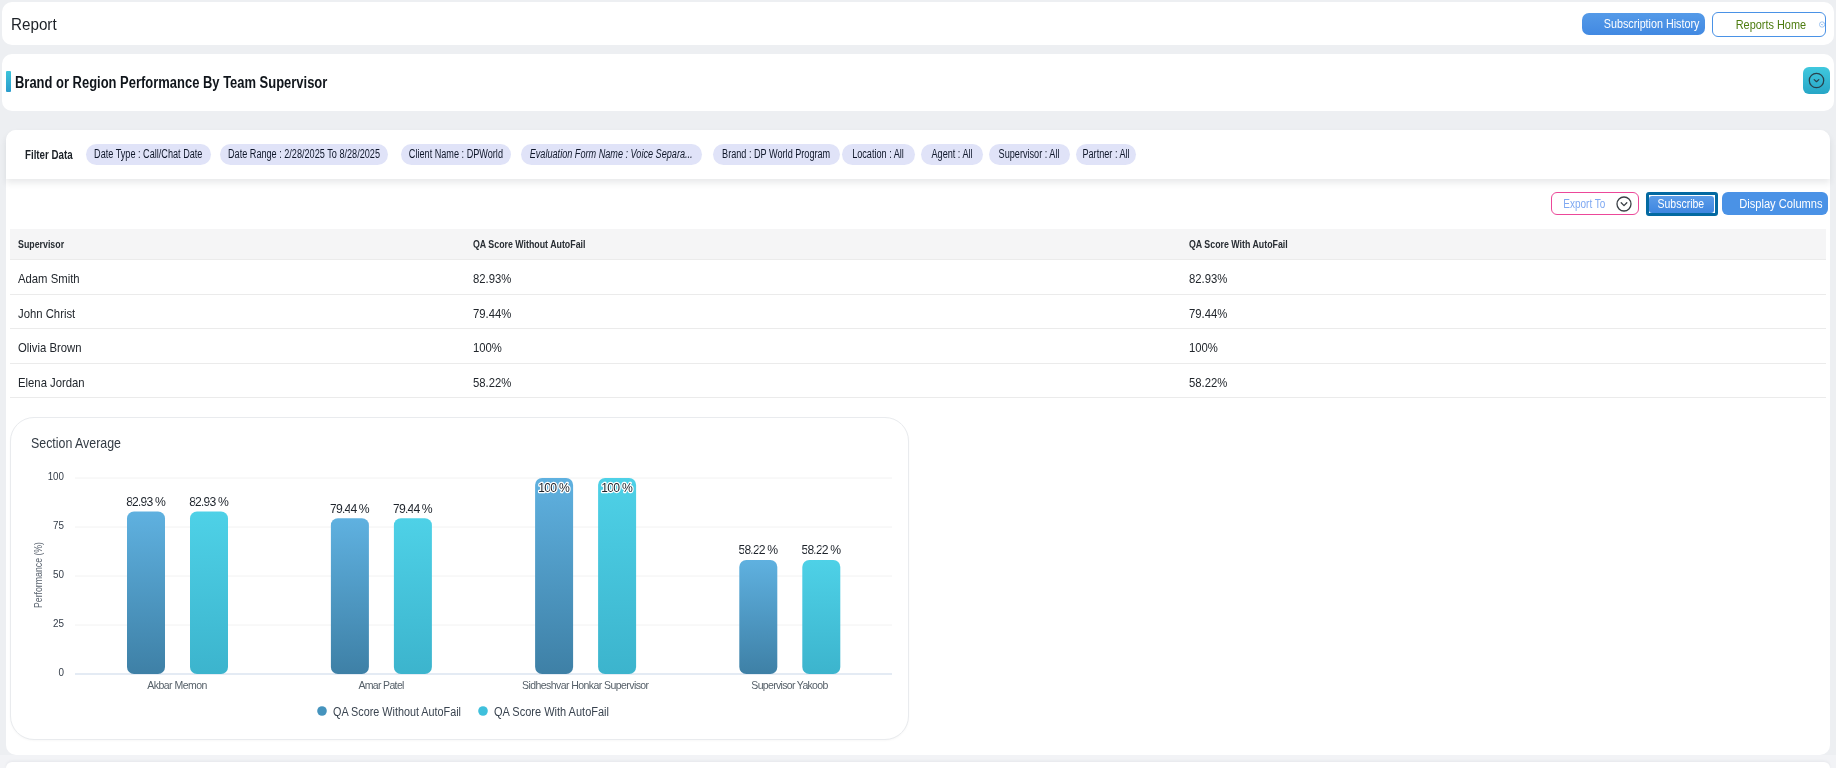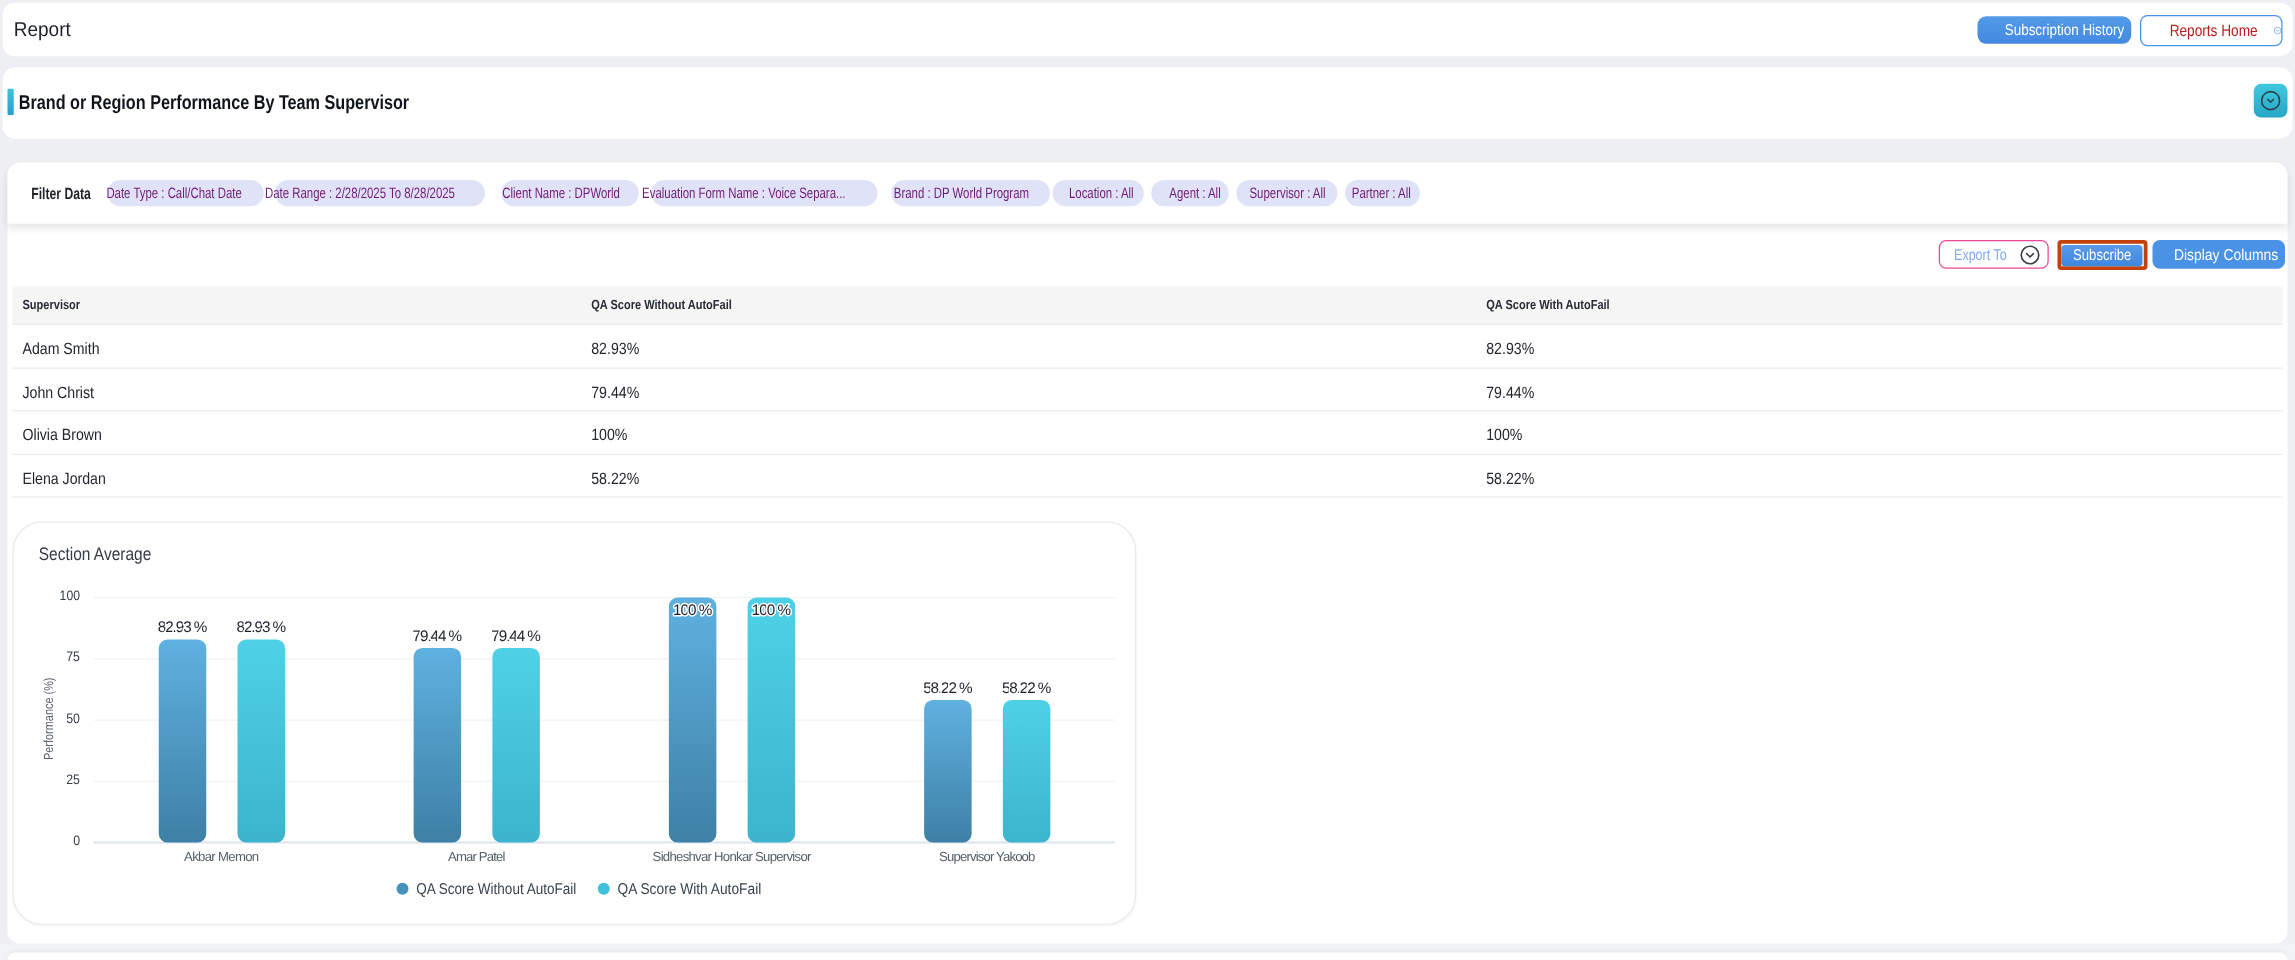--- a/index.html
+++ b/index.html
@@ -5,43 +5,43 @@
 * { margin:0; padding:0; box-sizing:border-box; }
 html,body { width:1836px; height:768px; background:#edeff2; font-family:"Liberation Sans", sans-serif; overflow:hidden; }
 .abs { position:absolute;padding-left:16px; }
 .card { background:#fff; border-radius:10px; }
 .sx { display:inline-block; white-space:nowrap; }
 
 
 #bar1 { left:2px; top:2px; width:1832px; height:43px; }
 #bar1 .title { position:absolute; left:9px; top:14px; font-size:16px; color:#1c2127; transform:scaleX(.95); transform-origin:left center; }
 .btn-blue { background:#4a92e6; color:#fff; border-radius:7px; font-size:12.5px; font-weight:normal; display:flex; align-items:center; justify-content:center; }
-.btn-outline { background:#fff; border:1.5px solid #4a92e6; color:#b91c1c; border-radius:6px; font-size:13px; font-weight:normal; display:flex; align-items:center; justify-content:center; gap:6px; }
+.btn-outline { background:#fff; border:1.5px solid #4a92e6; color:#4d7c0f; border-radius:6px; font-size:13px; font-weight:normal; display:flex; align-items:center; justify-content:center; gap:6px; }
 #subhist { left:1580px; top:11px; width:123px; height:22px; background:linear-gradient(#549ae8,#4289e2); }
 #subhist .sx { transform:scaleX(.86); }
 #rephome { left:1710px; top:10px; width:114px; height:25px; }
 #rephome .sx { transform:scaleX(.84); }
 
 
 #bar2 { left:2px; top:54px; width:1832px; height:57px; }
 #accent { position:absolute; left:4px; top:17px; width:4.5px; height:21px; border-radius:1px; background:linear-gradient(#3cc4da,#2b9ccc); }
 #bar2 .title { position:absolute; left:13px; top:20px; font-size:16px; font-weight:bold; color:#10151b; transform:scaleX(.81); transform-origin:left center; }
 #tealbtn { position:absolute; left:1800.5px; top:13px; width:27.5px; height:26.5px; border-radius:6px; background:linear-gradient(#40c8de,#27a6c6); display:flex; align-items:center; justify-content:center; }
 
 
 #content { left:6px; top:130px; width:1824px; height:625px; background:#fff; border-radius:10px; }
 #filterrow { position:absolute; left:0; top:0; width:1824px; height:49px; background:#fff; border-radius:10px 10px 0 0; box-shadow:0 4px 6px rgba(40,45,60,.10); }
 #filterrow .lbl { position:absolute; left:19px; top:16.5px; font-size:13px; font-weight:bold; color:#1d2228; transform:scaleX(.75); transform-origin:left center; }
-.pill { position:absolute; top:13.5px; height:21px; background:#e0e3f8; border-radius:11px; color:#701a75; font-size:12px; display:flex; align-items:center; justify-content:flex-end; white-space:nowrap; }
+.pill { position:absolute; top:13.5px; height:21px; background:#e0e3f8; border-radius:11px; color:#0f172a; font-size:12px; display:flex; align-items:center; justify-content:center; white-space:nowrap; }
 .pill .sx { transform:scaleX(.76); }
 
 
 #exportto { position:absolute; left:1545px; top:62px; width:88px; height:23px; border:1px solid #ec4899; border-radius:6px; background:#fff; color:#7fa9f2; font-size:12.5px; display:flex; align-items:center; justify-content:center; gap:6px; }
 #exportto .sx { transform:scaleX(.8); }
-#subscribe-wrap { position:absolute; left:1639.5px; top:62.3px; width:72px; height:24px; border:3px solid #c2410c; border-radius:3px; display:flex; align-items:center; justify-content:center; background:#fff; }
+#subscribe-wrap { position:absolute; left:1639.5px; top:62.3px; width:72px; height:24px; border:3px solid #0369a1; border-radius:3px; display:flex; align-items:center; background:#fff; }
 #subscribe { width:65px; height:17.5px; border-radius:3px; font-size:12.5px; background:linear-gradient(#5a9be8,#3e86e0); }
 #subscribe .sx { transform:scaleX(.84); }
 #dispcols { position:absolute; left:1716px; top:62px; width:106px; height:23px; border-radius:6px; font-size:12.5px;justify-content:flex-end; }
 #dispcols .sx { transform:scaleX(.89); }
 
 
 #tbl { position:absolute; left:4px; top:99px; width:1816px; }
 #tbl .hrow { position:relative; height:30px; background:#f5f5f6; }
 #tbl .hrow span { position:absolute; top:9px; font-size:10.5px; font-weight:bold; color:#282d33; transform:scaleX(.84); transform-origin:left center; white-space:nowrap; }
 #tbl .row { position:relative; height:34.6px; border-top:1px solid #ebebeb; }
@@ -84,21 +84,21 @@
     <div class="lbl">Filter Data</div>
     <div class="pill" style="left:80px;width:125px;">
         <span class="sx">Date Type : Call/Chat Date</span>
       </div>
     <div class="pill" style="left:214px;width:168px;">
         <span class="sx">Date Range : 2/28/2025 To 8/28/2025</span>
       </div>
     <div class="pill" style="left:395px;width:110px;">
         <span class="sx">Client Name : DPWorld</span>
       </div>
-    <div class="pill" style="left:515px;width:181px;">
+    <div class="pill" style="left:515px;width:181px;font-style:italic;">
         <span class="sx">Evaluation Form Name : Voice Separa...</span>
       </div>
     <div class="pill" style="left:707px;width:127px;">
         <span class="sx">Brand : DP World Program</span>
       </div>
     <div class="pill" style="left:836px;width:73px;">
         <span class="sx">Location : All</span>
       </div>
     <div class="pill" style="left:915px;width:62px;">
         <span class="sx">Agent : All</span>

